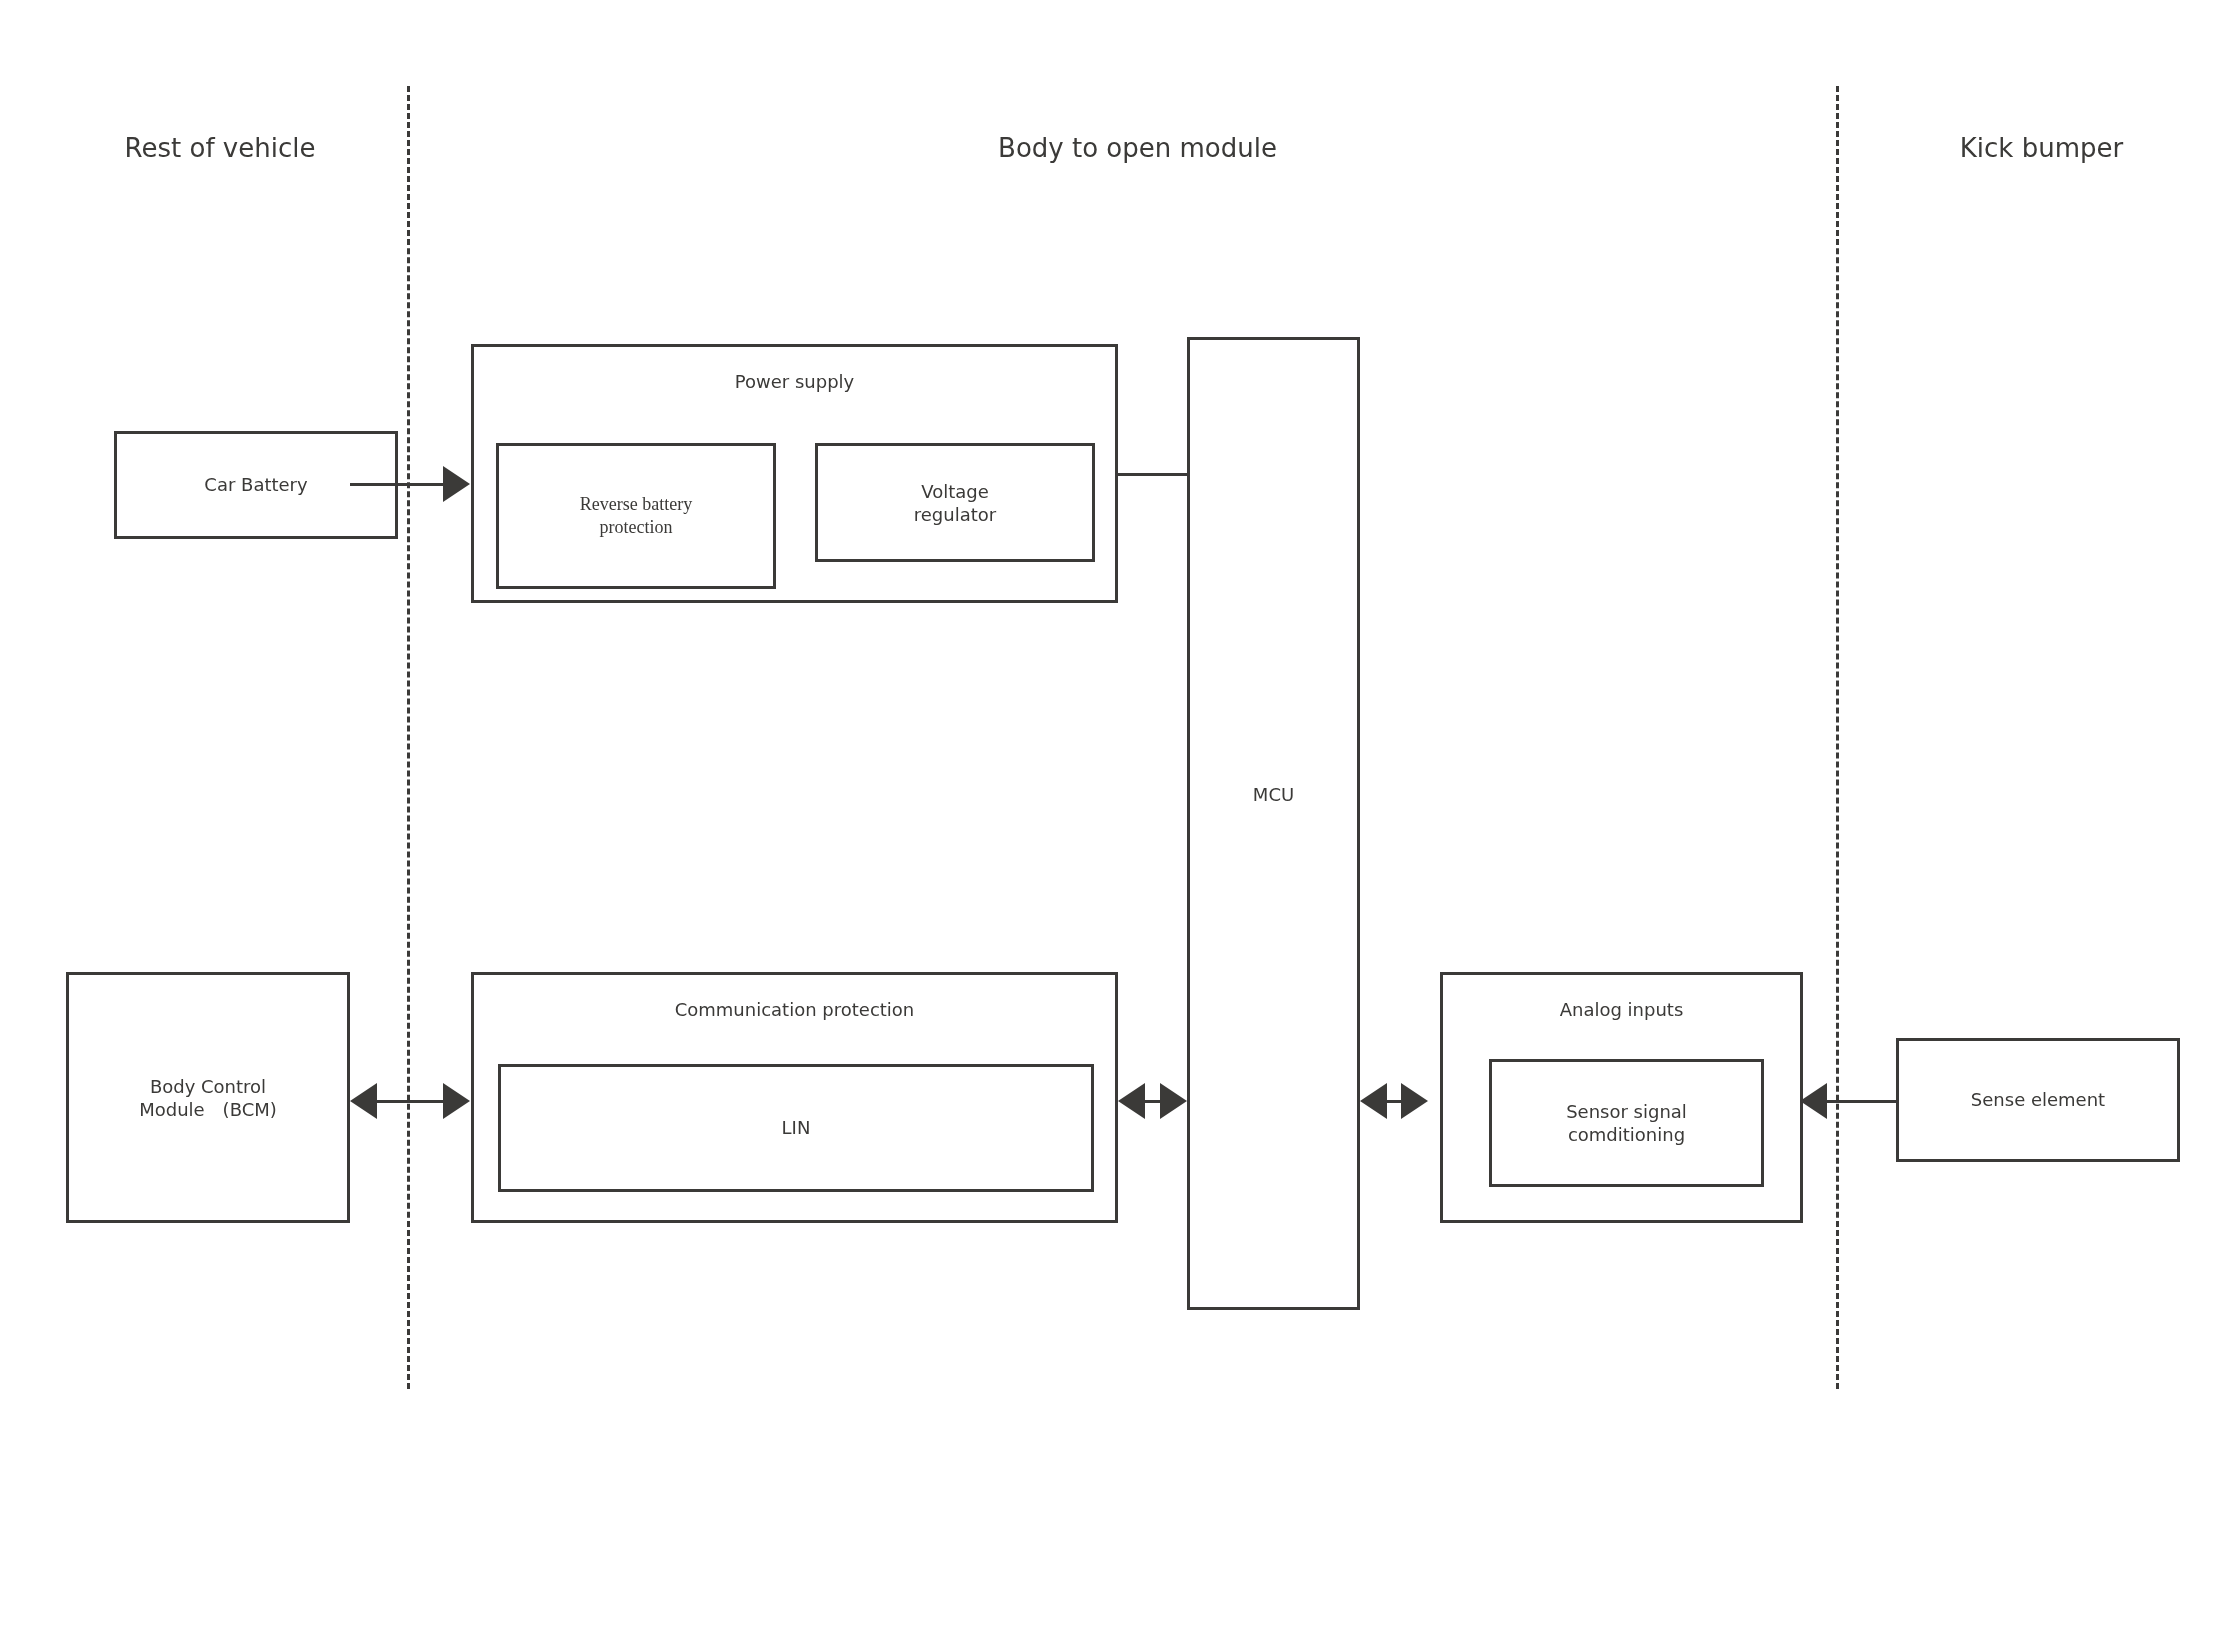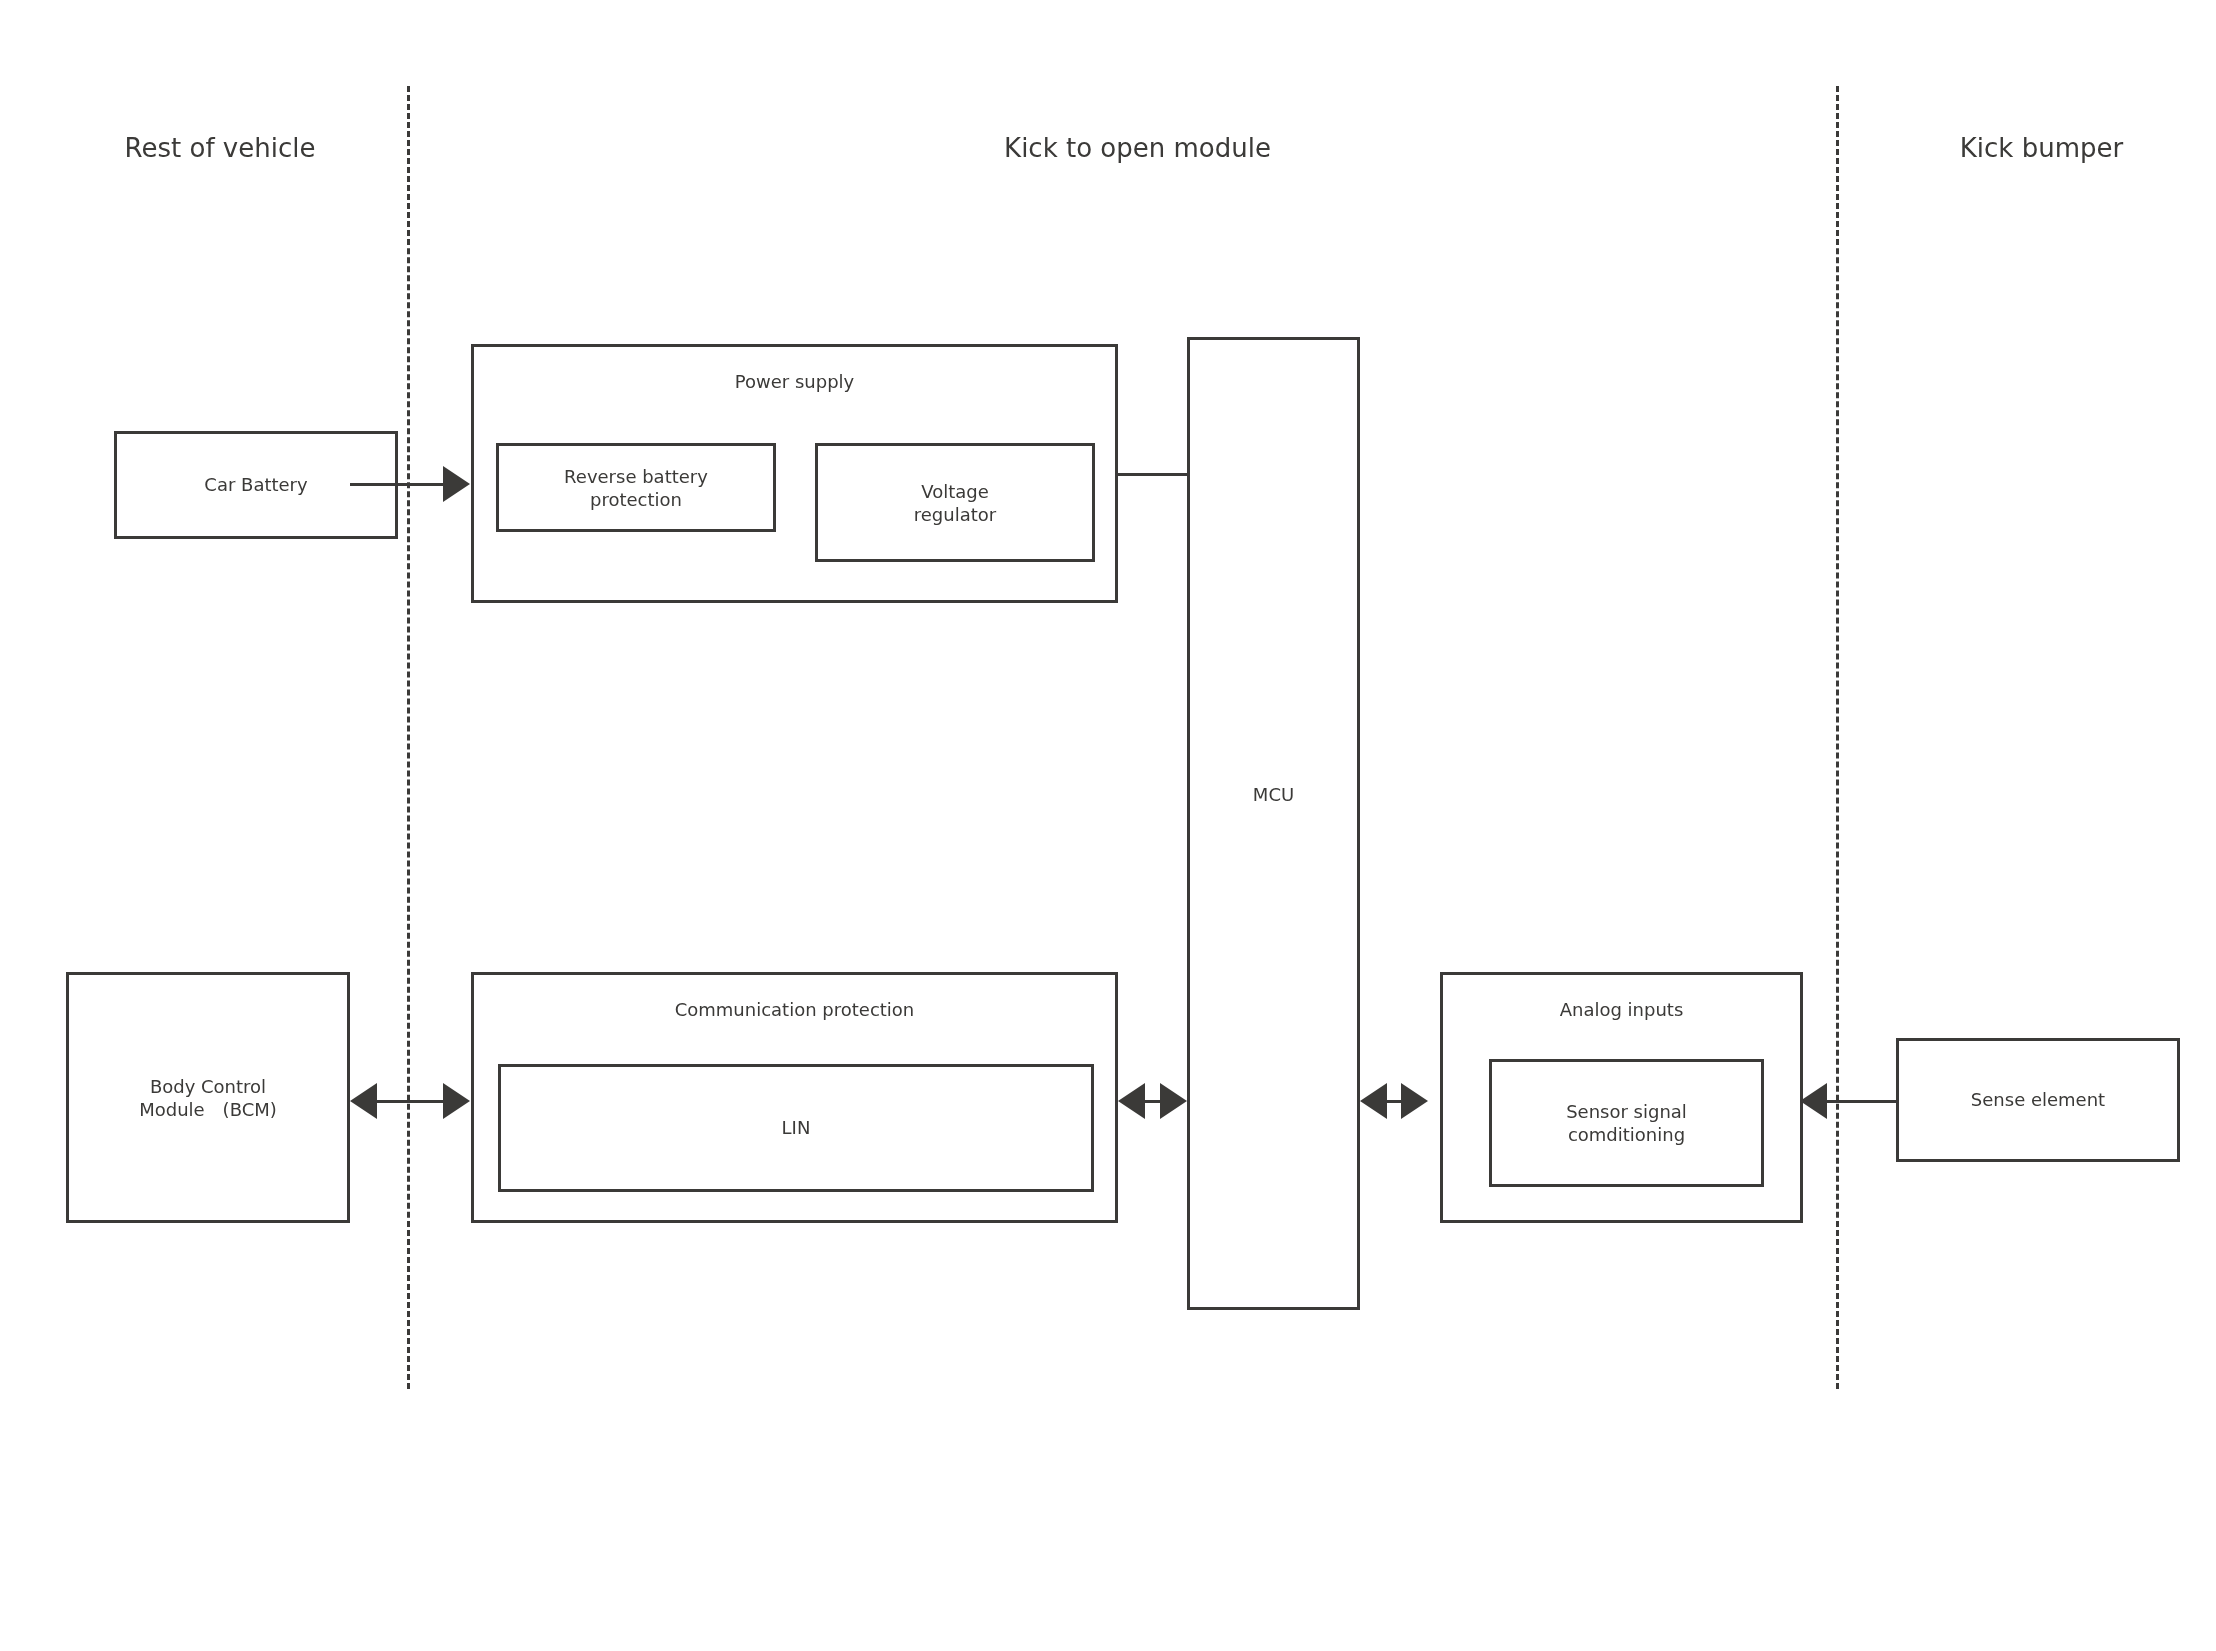--- a/index.html
+++ b/index.html
@@ -74,38 +74,38 @@
   .arrow-right { border-left: 27.5px solid #3b3a38; }
   .arrow-left  { border-right: 27.5px solid #3b3a38; }
 </style>
 </head>
 <body>
 
 <div id="canvas">
 
   <div class="zone-title" style="left:0px; top:133px; width:408px;">Rest of vehicle</div>
 
-  <div class="zone-title" style="left:408px; top:133px; width:1427px;">Kick to open module</div>
+  <div class="zone-title" style="left:408px; top:133px; width:1427px;">Body to open module</div>
 
   <div class="zone-title" style="left:1835px; top:133px; width:381px;">Kick bumper</div>
 
   <div class="divider" style="left:407px; top:86px; height:1303px;"></div>
   <div class="divider" style="left:1836px; top:86px; height:1303px;"></div>
 
   <div class="box" style="left:66px; top:431px; width:284px; height:108px;margin-left:48px;">
     <div class="box-label label-center">Car Battery</div>
   </div>
 
   <div class="hline" style="left:350px; top:483px; width:103px;"></div>
   <div class="arrow-right" style="left:443px; top:466px;"></div>
 
   <div class="box" style="left:471px; top:344px; width:647px; height:259px;">
     <div class="box-label label-top">Power supply</div>
   </div>
-  <div class="box" style="left:496px; top:443px; width:280px; height:89px;">
+  <div class="box" style="left:496px; top:443px; width:280px; height:146px;font-family:Liberation Serif, serif;">
     <div class="box-label label-center">Reverse battery
 protection</div>
   </div>
   <div class="box" style="left:815px; top:443px; width:280px; height:119px;">
     <div class="box-label label-center">Voltage
 regulator</div>
   </div>
 
   <div class="hline" style="left:1116px; top:473px; width:73px;"></div>
 

